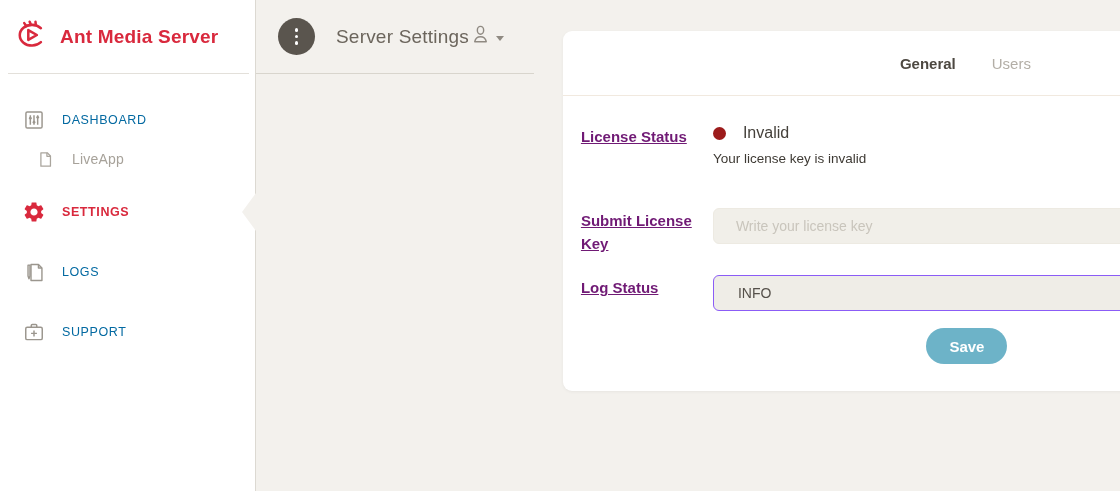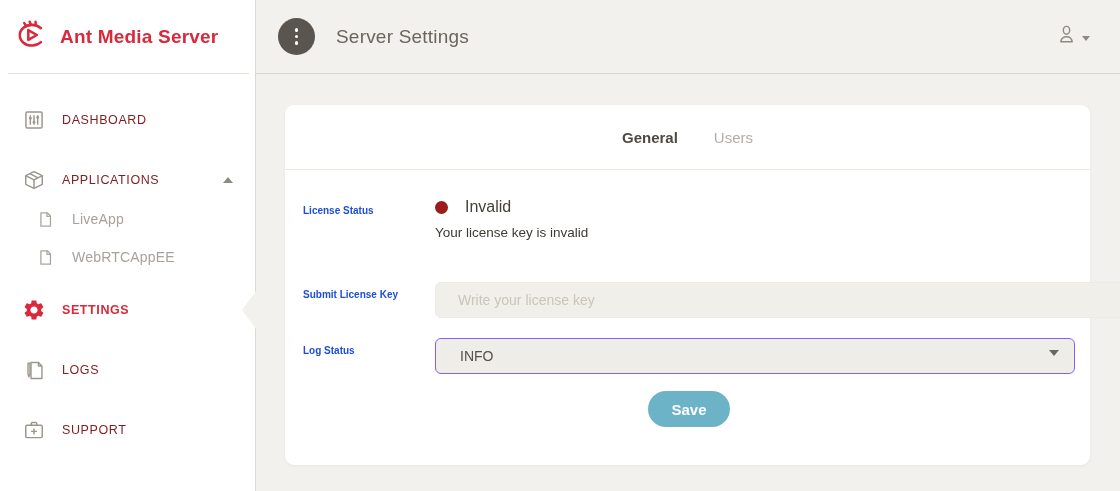--- a/index.html
+++ b/index.html
@@ -8,51 +8,51 @@
   .page { width:1120px; height:491px; display:flex; background:#f3f1ed; overflow:hidden; position:relative; }
 
   
   .sidebar { width:256px; height:100%; background:#ffffff; border-right:1px solid #dcd9d2; position:relative; flex:0 0 256px; }
   .brand { display:flex; align-items:center; gap:10px; padding:17px 18px 16px 12px; cursor:pointer; }
   .brand-name { color:#d9293d; font-size:19px; font-weight:700; letter-spacing:.2px; }
   .brand-divider { border-bottom:1px solid #e3e0da; margin:0 6px 0 8px; }
   .nav { padding-top:26px; }
   .nav-item { display:flex; align-items:center; height:40px; padding:0 22px; cursor:pointer; color:#8f8a82; }
   .nav-item .nav-icon { width:24px; display:flex; justify-content:center; margin-right:16px; }
-  .nav-item .nav-label { font-size:12.5px; letter-spacing:.6px; color:#7f1d1d; }
+  .nav-item .nav-label { font-size:12.5px; letter-spacing:.6px; color:#0369a1; }
   .nav-item.gap { margin-top:20px; }
   .nav-sub { height:38px; margin-top:0; padding-left:36px; }
   .nav-sub:first-of-type { margin-top:14px; }
   .nav-sub .nav-icon { width:18px; margin-right:18px; }
   .nav-sub .nav-label { font-size:14px; letter-spacing:.2px; color:#a7a29a; text-transform:none; }
   .nav-item.active { position:relative; margin-top:14px; }
   .nav-item.active .nav-label { color:#d9293d; font-weight:700; font-size:12.5px; letter-spacing:.6px; }
   .caret-up { margin-left:auto; width:0; height:0; border-left:5px solid transparent; border-right:5px solid transparent; border-bottom:6px solid #8f8a82; }
   .notch { position:absolute; right:-1px; top:50%; transform:translateY(-50%); width:0; height:0;
            border-top:19px solid transparent; border-bottom:19px solid transparent; border-right:14px solid #f3f1ed; z-index:2; }
 
   
-  .main { flex:1; display:flex; flex-direction:column; min-width:0; }
+  .main { flex:1; display:flex; flex-direction:row; min-width:0; }
   .topbar { height:74px; border-bottom:1px solid #d8d5cd; display:flex; align-items:center; padding:0 30px 0 22px; background:#f3f1ed; }
   .kebab-btn { width:37px; height:37px; border-radius:50%; background:#5a554e; border:none; display:flex; flex-direction:column; align-items:center; justify-content:center; gap:3px; cursor:pointer; }
   .kebab-btn i { width:3.5px; height:3.5px; border-radius:50%; background:#ffffff; }
   .topbar-title { margin-left:21px; font-size:19px; font-weight:500; color:#6b655c; letter-spacing:.2px; }
   .user-menu { margin-left:auto; display:flex; align-items:center; gap:4px; cursor:pointer; }
   .caret-down { width:0; height:0; border-left:4.5px solid transparent; border-right:4.5px solid transparent; border-top:5.5px solid #8f8a82; margin-top:4px; }
 
   
   .content { flex:1; position:relative; }
   .card { position:absolute; left:29px; top:31px; width:805px; height:360px; background:#ffffff; border-radius:9px; box-shadow:0 1px 3px rgba(90,85,78,.07); }
   .tabs { height:65px; display:flex; align-items:center; justify-content:center; gap:36px; border-bottom:1px solid #f1e9df; }
   .tab { font-size:15px; color:#b3aea6; background:none; border:none; cursor:pointer; font-family:inherit; }
   .tab.active { color:#4d4841; font-weight:700; }
   .form { padding:28px 15px 0 18px; }
   .form-row { display:grid; grid-template-columns:132px 1fr; column-gap:0; }
   .form-row .value { margin-left:0; }
-  .form-label { font-size:10px; font-weight:600; color:#1d4ed8; line-height:23px; padding-top:1px; }
+  .form-label { font-size:15px; font-weight:600; color:#701a75; line-height:23px; padding-top:1px;text-decoration:underline; }
   .status-line { display:flex; align-items:center; gap:17px; }
   .status-dot { width:13px; height:13px; border-radius:50%; display:inline-block; }
   .status-text { font-size:16px; color:#45413b; }
   .status-msg { font-size:13.5px; color:#3e3a34; margin-top:9px; }
   .row-license { min-height:56px; }
   .row-submit { margin-top:28px; }
   .license-input { width:761px; height:36px; background:#f1efe9; border:1px solid #edeae2; border-radius:6px; padding:0 22px; font-size:14px; color:#55504a; font-family:inherit; outline:none; }
   .license-input::placeholder { color:#c9c5bc; }
   .row-log { margin-top:20px; }
   .select-wrap { position:relative; width:640px; }
@@ -90,52 +90,31 @@
             <rect x="3.2" y="3.2" width="17.6" height="17.6" rx="1.5"></rect>
             <path d="M8 6.8v10.4 M12 6.8v10.4 M16 6.8v10.4"></path>
             <circle cx="8" cy="10" r="1.5" fill="#9b968e" stroke="none"></circle>
             <circle cx="12" cy="14.4" r="1.5" fill="#9b968e" stroke="none"></circle>
             <circle cx="16" cy="9" r="1.5" fill="#9b968e" stroke="none"></circle>
           </svg>
         </span>
         <span class="nav-label">DASHBOARD</span>
       </div>
 
-      <div class="nav-item gap">
-        <span class="nav-icon">
-          <svg viewBox="0 0 24 24" width="22" height="22" fill="none" stroke="#9b968e" stroke-width="1.6" stroke-linejoin="round">
-            <path d="M12 2.8 L21 7.3 L21 16.7 L12 21.2 L3 16.7 L3 7.3 Z"></path>
-            <path d="M3 7.3 L12 11.8 L21 7.3"></path>
-            <path d="M12 11.8 V21.2"></path>
-            <path d="M7.4 5.1 L16.4 9.6"></path>
-          </svg>
-        </span>
-        <span class="nav-label">APPLICATIONS</span>
-        <span class="caret-up"></span>
-      </div>
 
       <div class="nav-item nav-sub">
         <span class="nav-icon">
           <svg viewBox="0 0 24 24" width="17" height="17" fill="none" stroke="#aaa59d" stroke-width="1.8" stroke-linejoin="round">
             <path d="M5.5 2.5 h9 l4.5 4.5 v14.5 h-13.5 z"></path>
             <path d="M14 2.5 v5 h5"></path>
           </svg>
         </span>
         <span class="nav-label">LiveApp</span>
       </div>
 
-      <div class="nav-item nav-sub">
-        <span class="nav-icon">
-          <svg viewBox="0 0 24 24" width="17" height="17" fill="none" stroke="#aaa59d" stroke-width="1.8" stroke-linejoin="round">
-            <path d="M5.5 2.5 h9 l4.5 4.5 v14.5 h-13.5 z"></path>
-            <path d="M14 2.5 v5 h5"></path>
-          </svg>
-        </span>
-        <span class="nav-label">WebRTCAppEE</span>
-      </div>
 
       <div class="nav-item active">
         <span class="nav-icon">
           <svg viewBox="0 0 24 24" width="24" height="24" fill="#d9293d">
             <path d="M19.14,12.94c0.04-0.3,0.06-0.61,0.06-0.94c0-0.32-0.02-0.64-0.07-0.94l2.03-1.58c0.18-0.14,0.23-0.41,0.12-0.61 l-1.92-3.32c-0.12-0.22-0.37-0.29-0.59-0.22l-2.39,0.96c-0.5-0.38-1.03-0.7-1.62-0.94L14.4,2.81c-0.04-0.24-0.24-0.41-0.48-0.41 h-3.84c-0.24,0-0.43,0.17-0.47,0.41L9.25,5.35C8.66,5.59,8.12,5.92,7.63,6.29L5.24,5.33c-0.22-0.08-0.47,0-0.59,0.22L2.74,8.87 C2.62,9.08,2.66,9.34,2.86,9.48l2.03,1.58C4.84,11.36,4.8,11.69,4.8,12s0.02,0.64,0.07,0.94l-2.03,1.58 c-0.18,0.14-0.23,0.41-0.12,0.61l1.92,3.32c0.12,0.22,0.37,0.29,0.59,0.22l2.39-0.96c0.5,0.38,1.03,0.7,1.62,0.94l0.36,2.54 c0.05,0.24,0.24,0.41,0.48,0.41h3.84c0.24,0,0.44-0.17,0.47-0.41l0.36-2.54c0.59-0.24,1.13-0.56,1.62-0.94l2.39,0.96 c0.22,0.08,0.47,0,0.59-0.22l1.92-3.32c0.12-0.22,0.07-0.47-0.12-0.61L19.14,12.94z M12,15.6c-1.98,0-3.6-1.62-3.6-3.6 s1.62-3.6,3.6-3.6s3.6,1.62,3.6,3.6S13.98,15.6,12,15.6z"></path>
           </svg>
         </span>
         <span class="nav-label">SETTINGS</span>
         <span class="notch"></span>
       </div>

